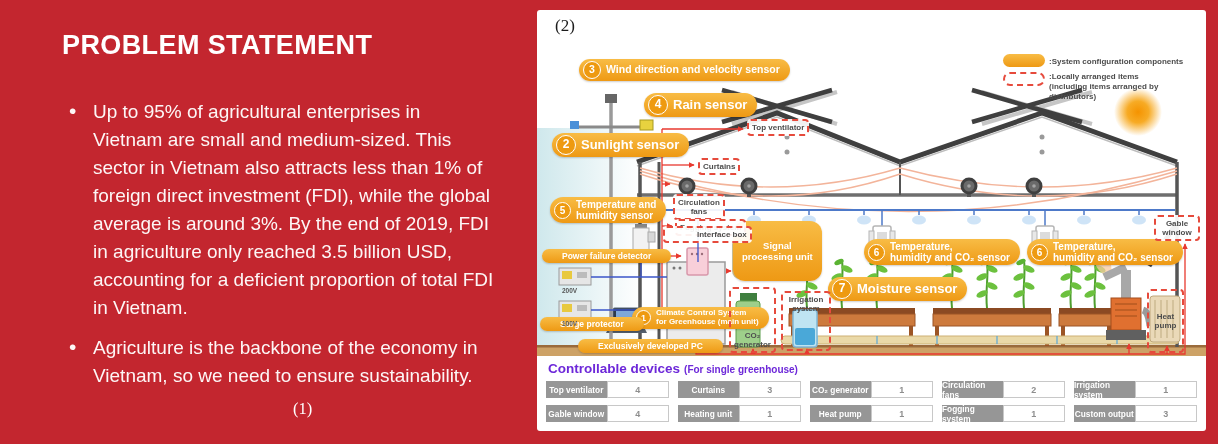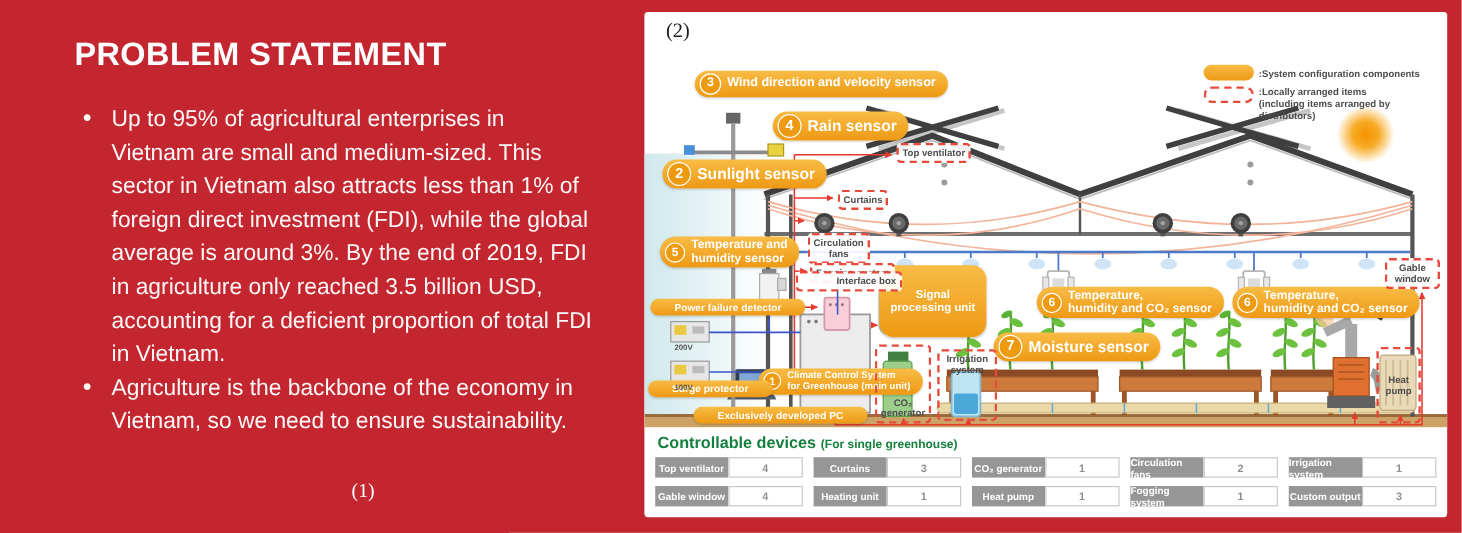--- a/index.html
+++ b/index.html
@@ -7,21 +7,21 @@
     width:1218px;height:444px;position:relative;overflow:hidden;
     background:#c3262f;
     font-family:"Liberation Sans","DejaVu Sans",sans-serif;
   }
   
   .left-panel{position:absolute;left:0;top:0;width:612px;height:444px;}
   .ps-title{position:absolute;left:62px;top:30px;font-size:27px;font-weight:700;
     letter-spacing:.4px;color:#fff;}
   .ps-bullets{position:absolute;left:62px;top:86px;width:432px;color:#fdf6f6;
     font-size:19px;line-height:28px;list-style:none;margin:0;padding:0;}
-  .ps-bullets li{position:relative;padding-left:31px;}
+  .ps-bullets li{position:relative;padding-left:31px;margin-top:12px;}
   .ps-bullets li::before{content:"\2022";position:absolute;left:7px;top:-1px;font-size:21px;}
   .ps-cite{position:absolute;left:293px;top:399px;color:#fff;
     font-family:"Liberation Serif","DejaVu Serif",serif;font-size:16.5px;}
   
   .card{position:absolute;left:537px;top:10px;width:669px;height:421px;background:#fff;
     border-radius:3px;}
   .fig-label{position:absolute;left:18px;top:6px;color:#1c1c1c;
     font-family:"Liberation Serif","DejaVu Serif",serif;font-size:17px;}
   .gh-svg{position:absolute;left:0;top:0;width:669px;height:421px;}
   
@@ -43,21 +43,21 @@
   .dash.hollow{background:none;}
   .volt{position:absolute;font-size:6.5px;font-weight:700;color:#555;}
   
   .lg-pill{position:absolute;left:466px;top:44px;width:42px;height:13px;border-radius:999px;
     background:linear-gradient(180deg,#f8bc45,#ee9914);}
   .lg-dash{position:absolute;left:466px;top:62px;width:42px;height:14px;border-radius:999px;
     border:2px dashed #e64a3c;background:#fff;box-sizing:border-box;}
   .lg-t{position:absolute;left:512px;font-size:8px;font-weight:700;color:#4d4d4d;
     white-space:pre-line;line-height:1.25;}
   
-  .tbl-title{position:absolute;left:11px;top:351px;color:#15803d;font-weight:700;
+  .tbl-title{position:absolute;left:11px;top:351px;color:#6d28d9;font-weight:700;
     font-size:13.5px;}
   .tbl-title .sub{font-size:10px;margin-left:4px;}
   .devgrid{position:absolute;left:9px;top:371px;width:651px;display:grid;
     grid-template-columns:repeat(5,1fr);column-gap:9px;row-gap:7px;}
   .pair{display:flex;height:17px;}
   .plabel{flex:1;background:#969696;color:#fff;font-size:8.3px;font-weight:700;
     display:flex;align-items:center;justify-content:center;}
   .pval{flex:1;background:#fff;border:1px solid #c8c8c8;box-sizing:border-box;color:#8e8e8e;
     font-size:9px;font-weight:700;display:flex;align-items:center;justify-content:center;}
 </style>

